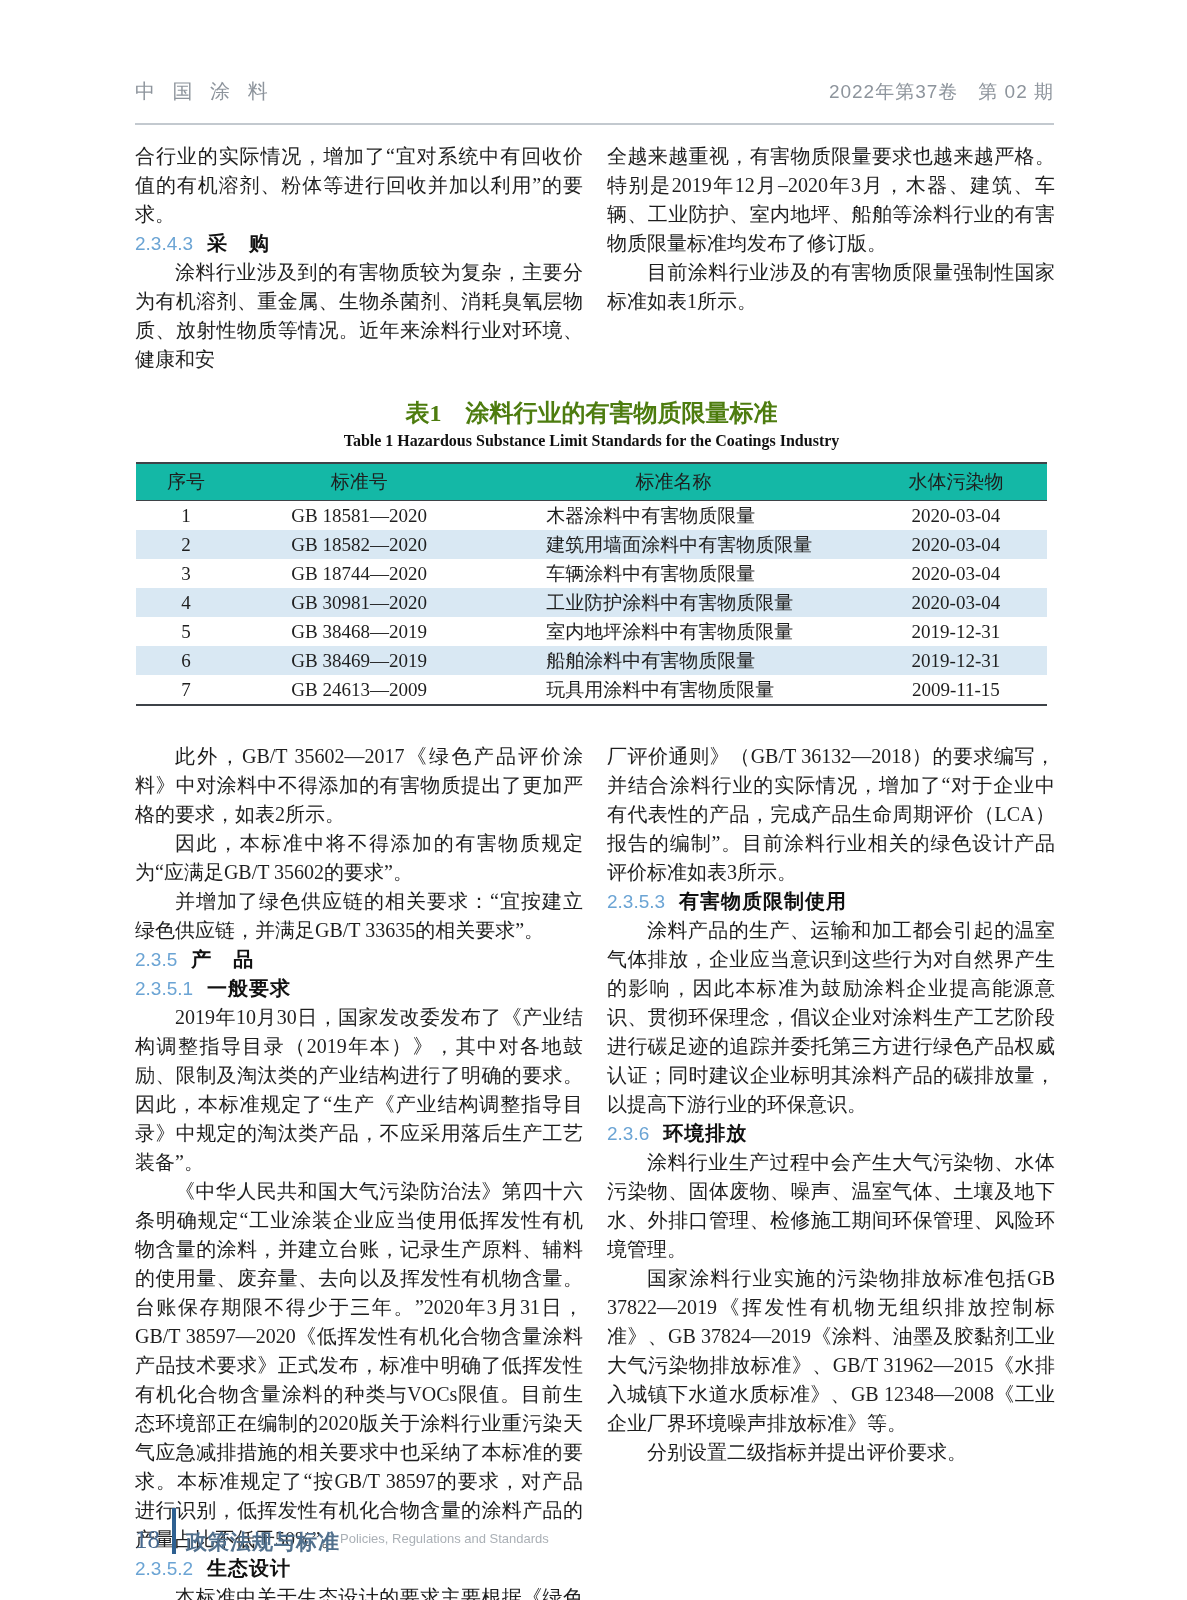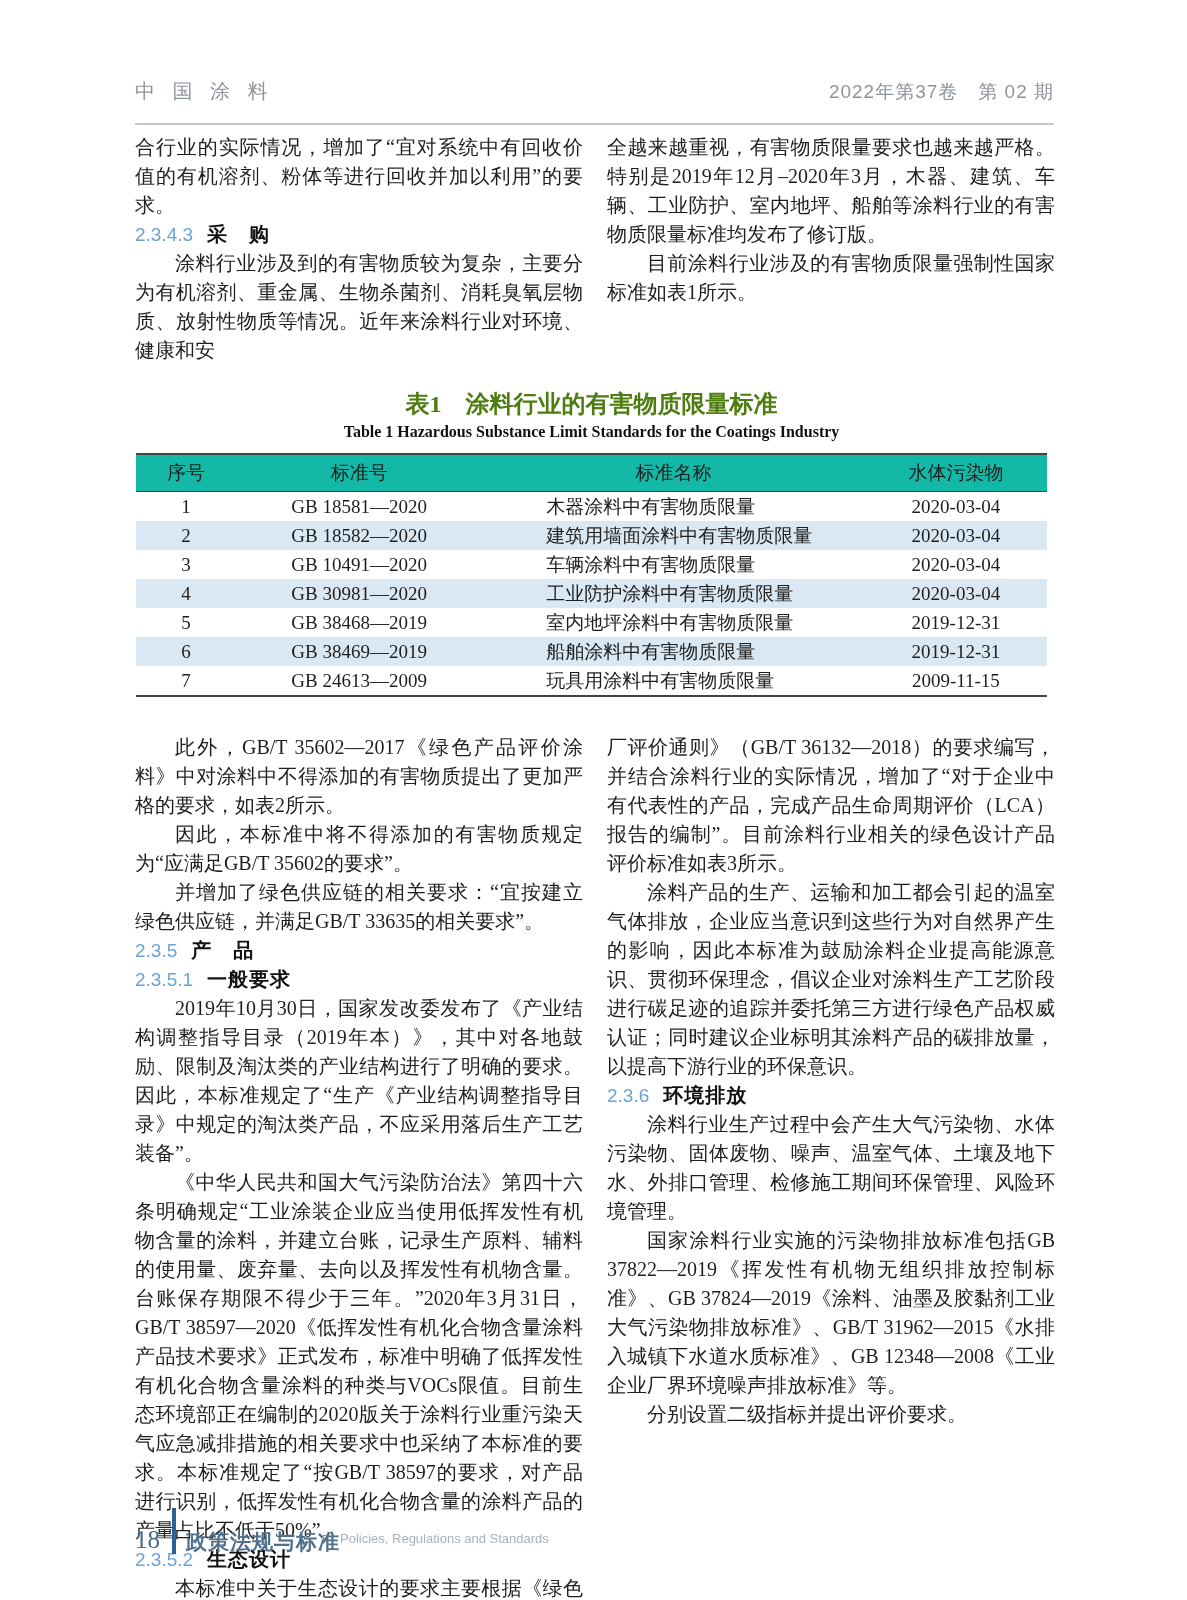--- a/index.html
+++ b/index.html
@@ -23,21 +23,21 @@
     font-size:20px;color:#8d949c;letter-spacing:6px;
     font-family:"Liberation Sans","DejaVu Sans",sans-serif;
   }
   .issue-info{
     font-size:19px;color:#8d949c;letter-spacing:1px;
     font-family:"Liberation Sans","DejaVu Sans",sans-serif;
   }
   
   .cols{display:flex;gap:24px;margin:0 132px 0 135px;}
   .col{width:448px;}
-  .top-section{margin-top:8px;}
+  .top-section{margin-top:17px;}
   .main-section{margin-top:36px;}
   p.body-text{
     margin:0;
     font-size:20px;line-height:29px;
     text-align:justify;
     text-indent:2em;
   }
   p.body-text.no-indent{text-indent:0;}
   .sec-heading{
     font-size:20px;line-height:29px;
@@ -160,21 +160,21 @@
           <td>2020-03-04</td>
         </tr>
         <tr class="alt">
           <td>2</td>
           <td>GB 18582—2020</td>
           <td class="name-cell">建筑用墙面涂料中有害物质限量</td>
           <td>2020-03-04</td>
         </tr>
         <tr>
           <td>3</td>
-          <td>GB 10491—2020</td>
+          <td>GB 18744—2020</td>
           <td class="name-cell">车辆涂料中有害物质限量</td>
           <td>2020-03-04</td>
         </tr>
         <tr class="alt">
           <td>4</td>
           <td>GB 30981—2020</td>
           <td class="name-cell">工业防护涂料中有害物质限量</td>
           <td>2020-03-04</td>
         </tr>
         <tr>
@@ -212,20 +212,23 @@
       </div>
       <p class="body-text">2019年10月30日，国家发改委发布了《产业结构调整指导目录（2019年本）》，其中对各地鼓励、限制及淘汰类的产业结构进行了明确的要求。因此，本标准规定了“生产《产业结构调整指导目录》中规定的淘汰类产品，不应采用落后生产工艺装备”。</p>
       <p class="body-text">《中华人民共和国大气污染防治法》第四十六条明确规定“工业涂装企业应当使用低挥发性有机物含量的涂料，并建立台账，记录生产原料、辅料的使用量、废弃量、去向以及挥发性有机物含量。台账保存期限不得少于三年。”2020年3月31日，GB/T 38597—2020《低挥发性有机化合物含量涂料产品技术要求》正式发布，标准中明确了低挥发性有机化合物含量涂料的种类与VOCs限值。目前生态环境部正在编制的2020版关于涂料行业重污染天气应急减排措施的相关要求中也采纳了本标准的要求。本标准规定了“按GB/T 38597的要求，对产品进行识别，低挥发性有机化合物含量的涂料产品的产量占比不低于50%”。</p>
       <div class="sec-heading">
         <span class="sec-num">2.3.5.2</span><span class="sec-title">生态设计</span>
       </div>
       <p class="body-text">本标准中关于生态设计的要求主要根据《绿色工</p>
     </div>
     <div class="col">
       <p class="body-text no-indent">厂评价通则》（GB/T 36132—2018）的要求编写，并结合涂料行业的实际情况，增加了“对于企业中有代表性的产品，完成产品生命周期评价（LCA）报告的编制”。目前涂料行业相关的绿色设计产品评价标准如表3所示。</p>
+      <div class="sec-heading">
+        <span class="sec-num">2.3.5.3</span><span class="sec-title">有害物质限制使用</span>
+      </div>
       <p class="body-text">涂料产品的生产、运输和加工都会引起的温室气体排放，企业应当意识到这些行为对自然界产生的影响，因此本标准为鼓励涂料企业提高能源意识、贯彻环保理念，倡议企业对涂料生产工艺阶段进行碳足迹的追踪并委托第三方进行绿色产品权威认证；同时建议企业标明其涂料产品的碳排放量，以提高下游行业的环保意识。</p>
       <div class="sec-heading">
         <span class="sec-num">2.3.6</span><span class="sec-title">环境排放</span>
       </div>
       <p class="body-text">涂料行业生产过程中会产生大气污染物、水体污染物、固体废物、噪声、温室气体、土壤及地下水、外排口管理、检修施工期间环保管理、风险环境管理。</p>
       <p class="body-text">国家涂料行业实施的污染物排放标准包括GB 37822—2019《挥发性有机物无组织排放控制标准》、GB 37824—2019《涂料、油墨及胶黏剂工业大气污染物排放标准》、GB/T 31962—2015《水排入城镇下水道水质标准》、GB 12348—2008《工业企业厂界环境噪声排放标准》等。</p>
       <p class="body-text">分别设置二级指标并提出评价要求。</p>
     </div>
   </div>
 

